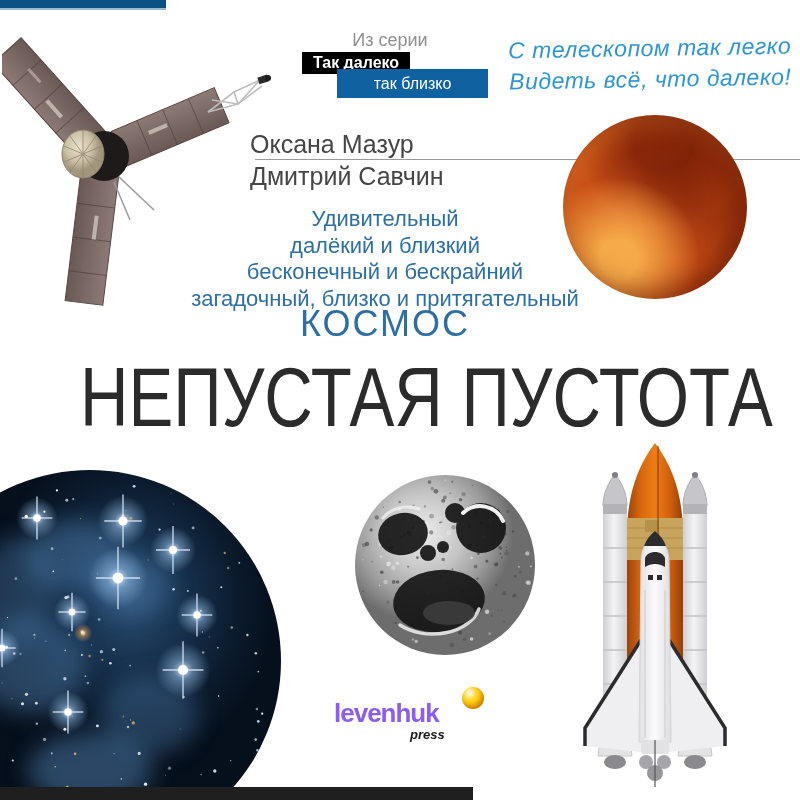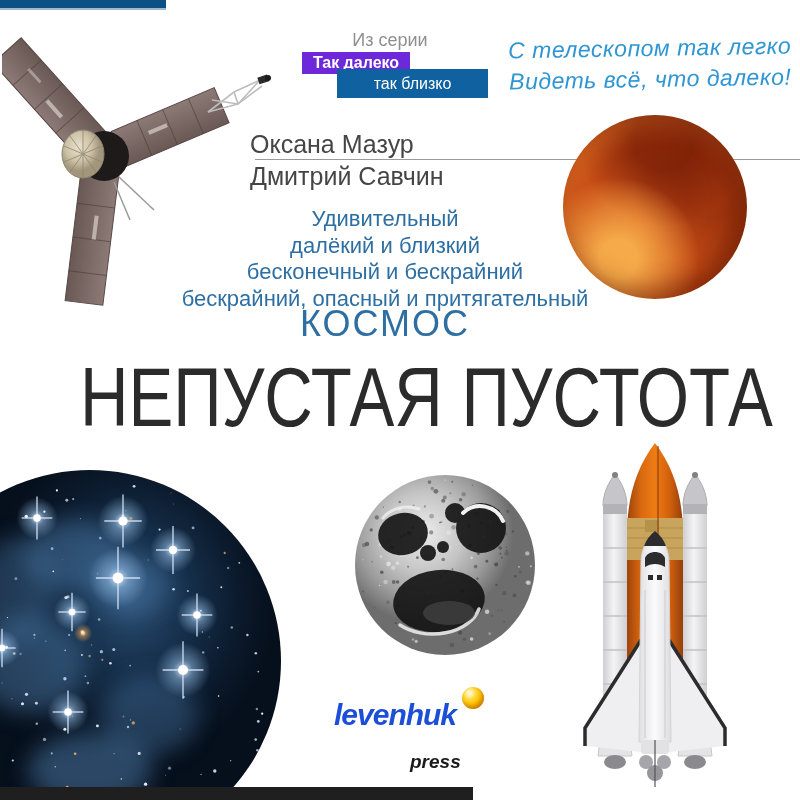--- a/index.html
+++ b/index.html
@@ -39,26 +39,26 @@
   #subtitle{left:115px;top:303px;width:540px;text-align:center;font-size:36px;letter-spacing:2px;z-index:3;}
   
   #main-title{left:0;top:349px;width:800px;text-align:center;font-size:84px;color:#2b2b2b;
     white-space:nowrap;transform:scaleX(.8);transform-origin:50% 50%;z-index:3;}
   
   #star-cluster{left:0;top:470px;width:290px;height:330px;z-index:1;}
   #crater-moon{left:353px;top:473px;width:184px;height:184px;z-index:1;}
   #shuttle{left:575px;top:440px;width:160px;height:348px;z-index:1;}
   
   #logo{left:334px;top:686px;width:170px;height:62px;z-index:3;}
-  #logo-name{position:absolute;left:0;top:12px;font-size:30px;font-weight:bold;font-style:italic;
-    letter-spacing:-1px;color:#1d4ed8;}
+  #logo-name{position:absolute;left:0;top:12px;font-size:26px;font-weight:bold;
+    letter-spacing:-1px;color:#8b5cf6;}
   #logo-ball{position:absolute;left:128px;top:1px;width:22px;height:22px;border-radius:50%;
     background:radial-gradient(circle at 35% 28%, #fff7cc 0 8%, #ffd836 30%, #ffc400 55%, #ef9400 100%);
     box-shadow:inset -2px -3px 4px rgba(170,90,0,.55);}
-  #logo-division{position:absolute;left:76px;top:41px;font-size:19px;font-weight:bold;font-style:italic;color:#1b1b1b;margin-top:24px;}
+  #logo-division{position:absolute;left:76px;top:41px;font-size:13px;font-weight:bold;font-style:italic;color:#1b1b1b;}
   
   #bottom-bar{left:0;top:787px;width:473px;height:13px;background:#1f1f1f;z-index:4;}
 </style>
 </head>
 <body>
 
 <div id="cover">
 
   <div id="top-bar" class="abs" style="background: rgb(11, 81, 131);"></div>
 
@@ -121,41 +121,41 @@
     <g stroke="#8f866e" stroke-width="1" opacity=".8">
       <line x1="81" y1="102" x2="81" y2="150"></line>
         <line x1="62" y1="118" x2="100" y2="134"></line>
       <line x1="62" y1="134" x2="100" y2="118"></line>
         <line x1="68" y1="108" x2="94" y2="144"></line>
         <line x1="68" y1="144" x2="94" y2="108"></line>
     </g>
   </svg>
 
   <div id="series-label" class="abs">Из серии</div>
-  <div id="badge-far" class="abs" style="background: #6d28d9;">Так далеко</div>
+  <div id="badge-far" class="abs" style="background: #000000;">Так далеко</div>
   <div id="badge-near" class="abs" style="background: rgb(15, 98, 159);">так близко</div>
 
   <div id="slogan" class="abs" style="color: rgb(47, 150, 211);">
     <div>С телескопом так легко</div>
     <div>Видеть всё, что далеко!</div>
   </div>
 
   <div id="author-divider" class="abs"></div>
   <div id="authors" class="abs">
     <div id="author-1">Оксана Мазур</div>
     <div id="author-2">Дмитрий Савчин</div>
   </div>
 
   <div id="red-moon" class="abs"></div>
 
   <div id="description" class="abs" style="color: rgb(45, 111, 163);">
     <div>Удивительный</div>
     <div>далёкий и близкий</div>
     <div>бесконечный и бескрайний</div>
-    <div>бескрайний, опасный и притягательный</div>
+    <div>загадочный, близко и притягательный</div>
   </div>
   <div id="subtitle" class="abs" style="color: rgb(45, 111, 163);">КОСМОС</div>
 
   <div id="main-title" class="abs">НЕПУСТАЯ ПУСТОТА</div>
 
   <svg id="star-cluster" class="abs" viewBox="0 0 290 330">
     <defs>
       <radialGradient id="skyG" cx="45%" cy="40%">
         <stop offset="0" stop-color="#2a4c70"></stop>
           <stop offset=".4" stop-color="#16304c"></stop>

